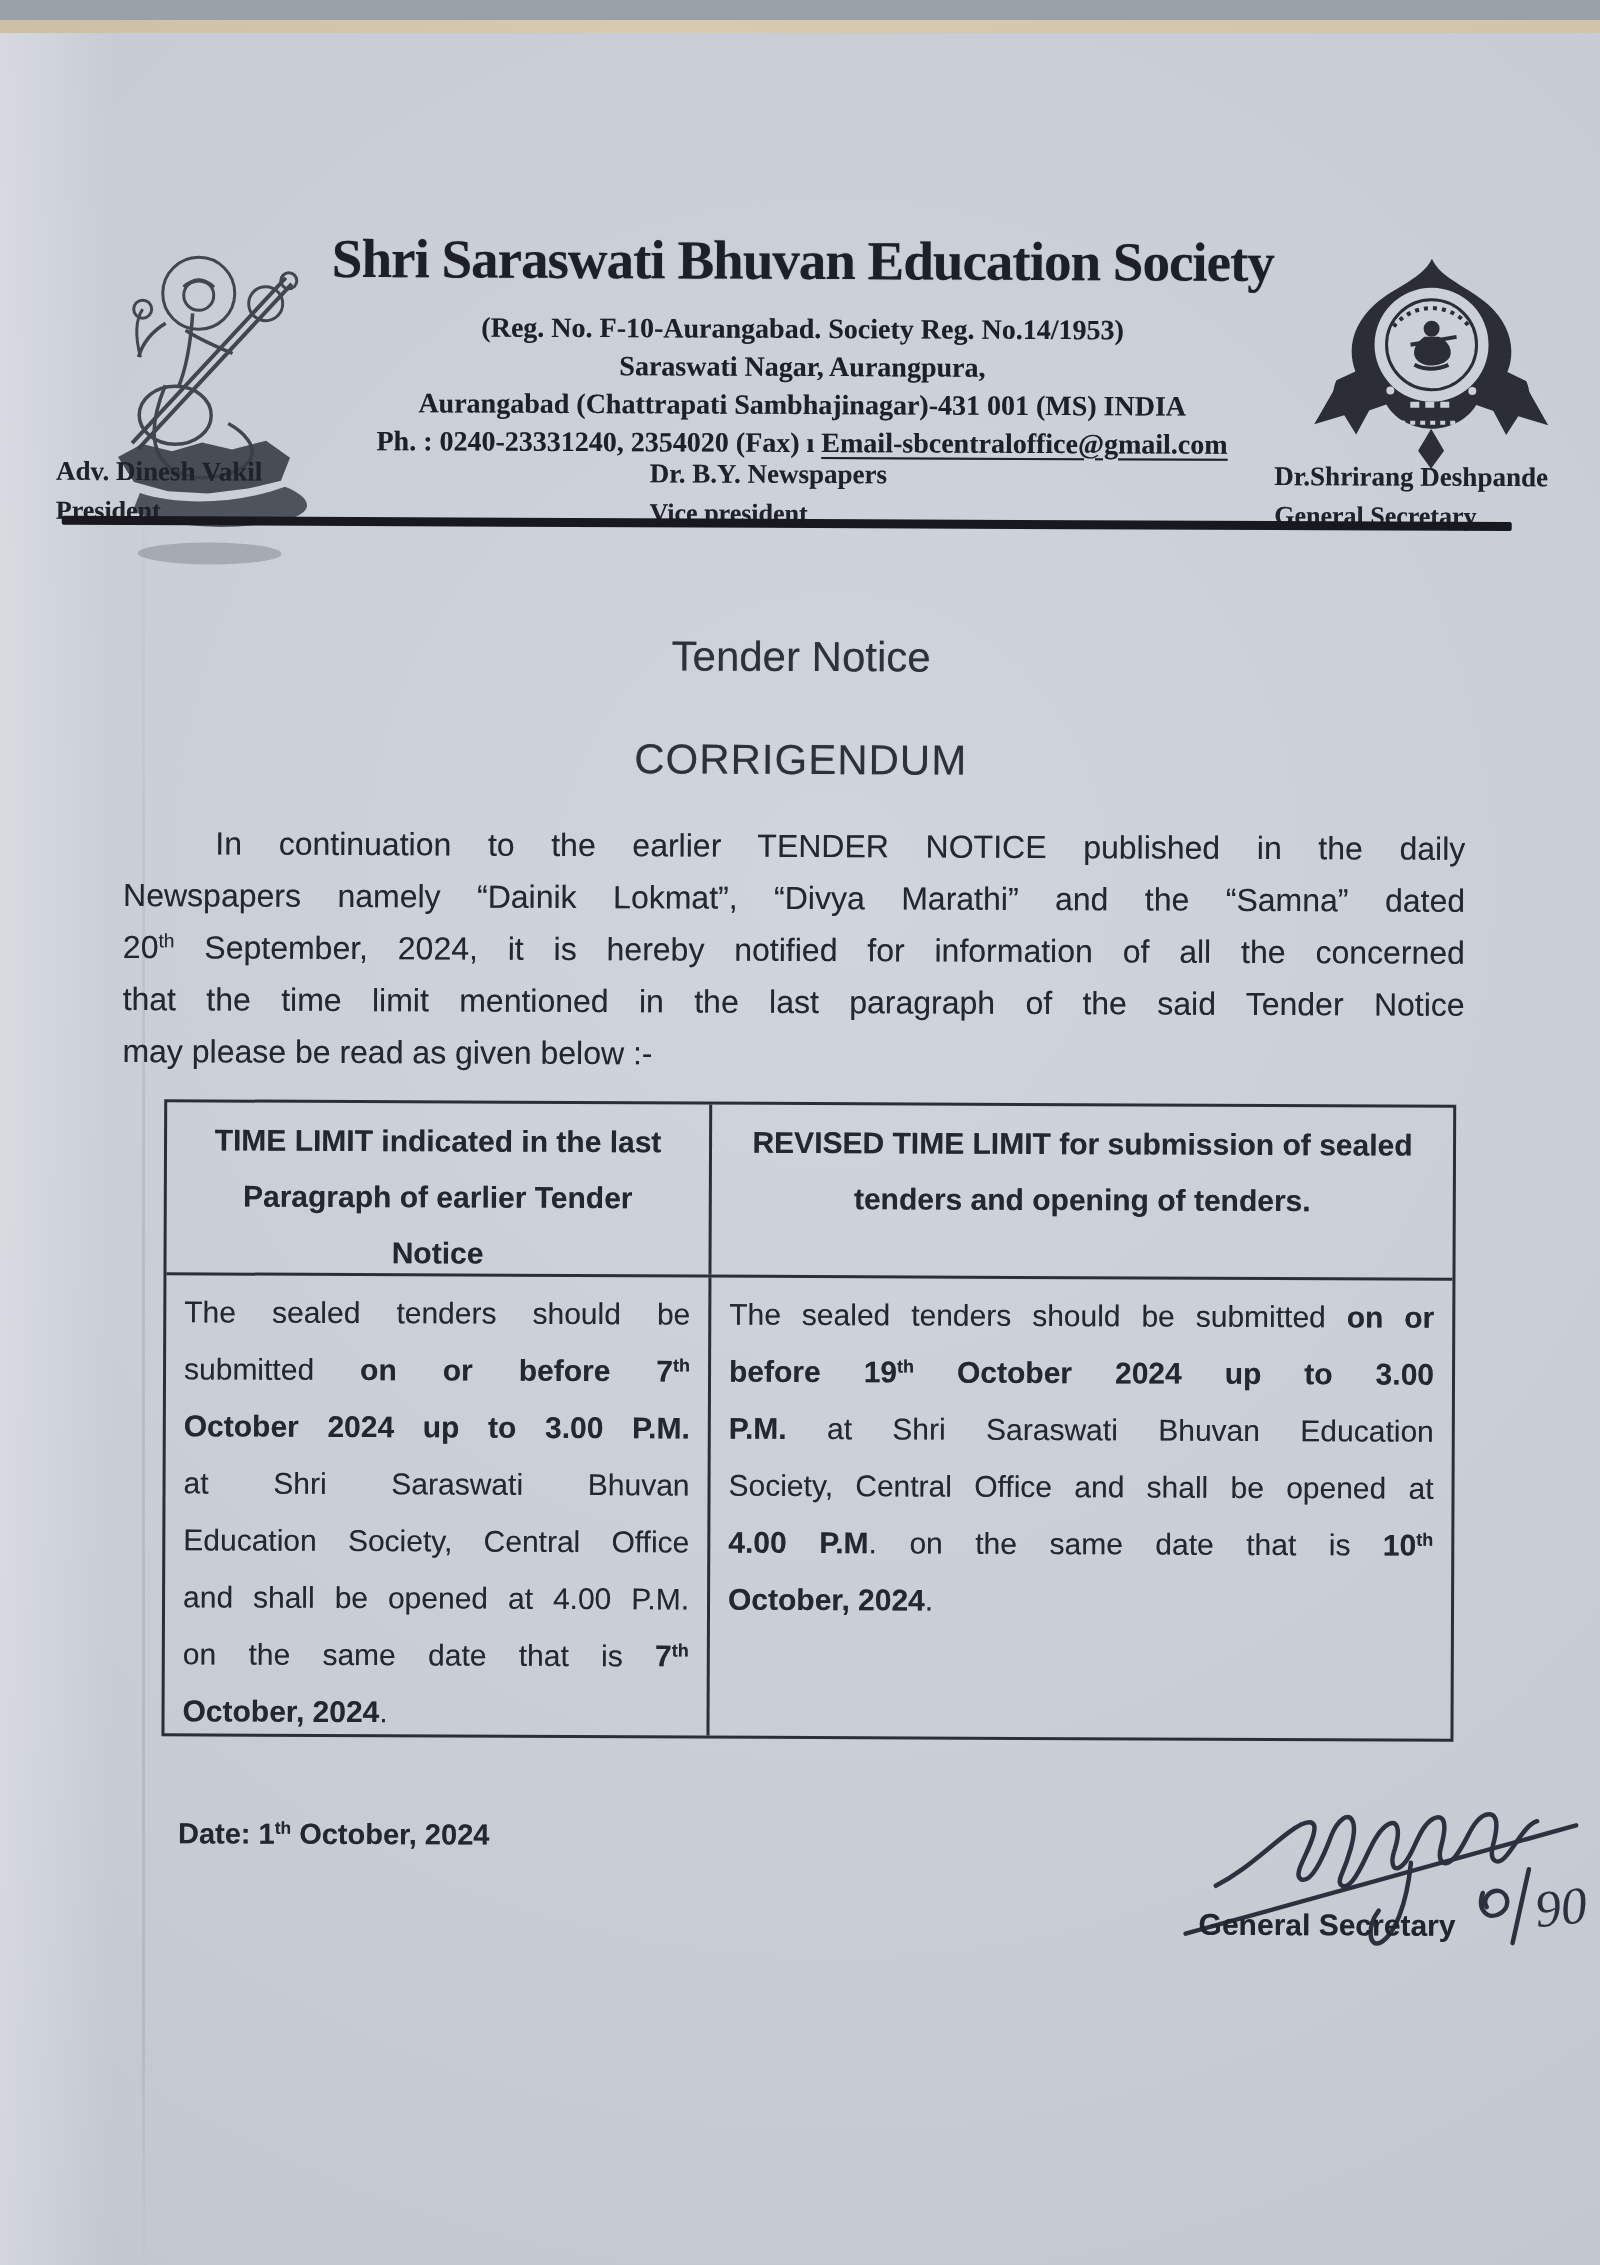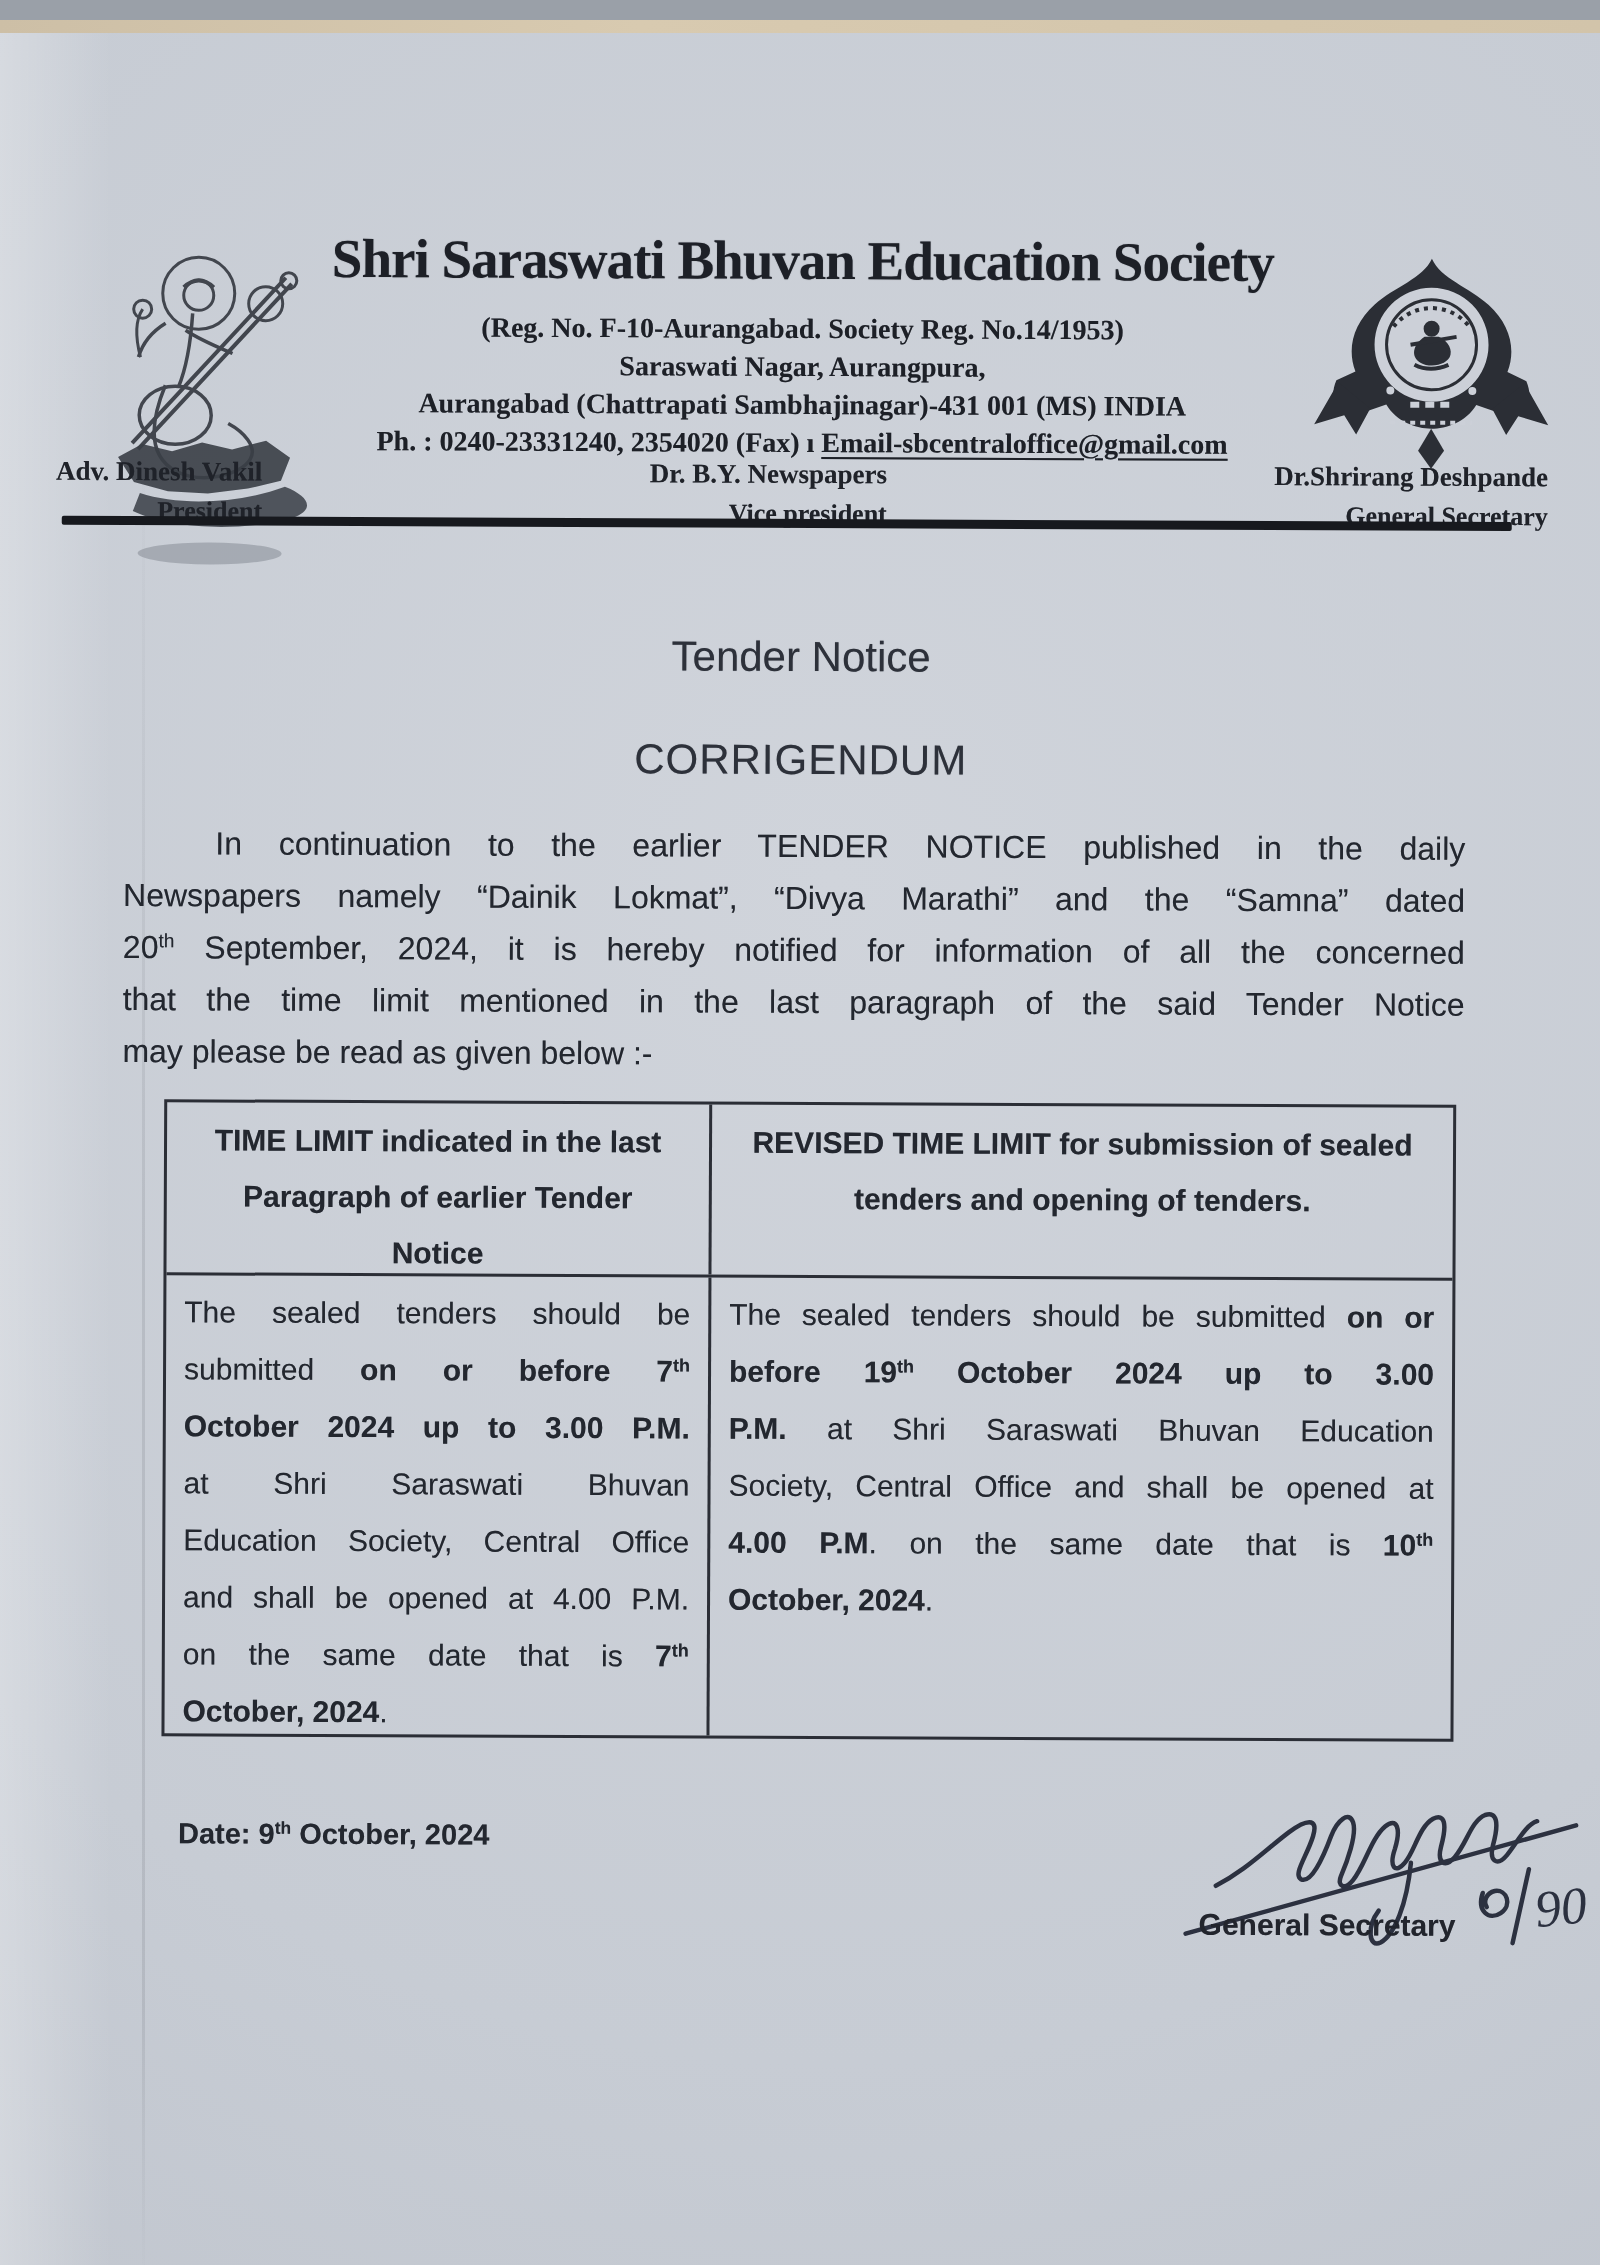--- a/index.html
+++ b/index.html
@@ -21,21 +21,21 @@
   .badge-right{position:absolute;left:1296px;top:230px;width:266px;height:222px;}
   .lh{position:absolute;left:260px;top:212px;width:1080px;text-align:center;color:#1d2027;
       font-family:"Liberation Serif",serif;font-weight:bold;}
   .lh .society{font-size:55px;line-height:1.05;letter-spacing:-1px;margin:0;text-shadow:0 0 1px rgba(29,32,39,.45);}
   .lh .sub{font-size:28px;line-height:38px;margin:0;text-shadow:0 0 .6px rgba(29,32,39,.4);}
   .lh .reg{margin-top:20px;}
   .lh .email{text-decoration:underline;text-underline-offset:5px;}
 
   .officers{position:absolute;left:48px;top:440px;width:1504px;display:flex;justify-content:space-between;
             font-family:"Liberation Serif",serif;font-weight:bold;color:#1f2229;}
-  .officer{text-align:right;padding:0 6px;}
+  .officer{text-align:left;padding:0 6px;}
   .officer .nm{font-size:27px;line-height:1.1;text-shadow:0 0 .6px rgba(31,34,41,.4);}
   .officer .tt{font-size:26px;margin-top:9px;text-shadow:0 0 .6px rgba(31,34,41,.4);}
   .rule{position:absolute;top:499px;left:60px;width:1450px;height:9px;background:#17191e;border-radius:2px;}
 
   
   .h-notice{position:absolute;top:613px;left:0;width:1600px;text-align:center;font-size:42px;color:#2d313a;
             text-shadow:0 0 .7px rgba(45,49,58,.45);}
   .h-corr{position:absolute;top:716px;left:0;width:1600px;text-align:center;font-size:42px;letter-spacing:1px;color:#2d313a;
             text-shadow:0 0 .7px rgba(45,49,58,.45);}
 
@@ -181,21 +181,21 @@
             <div class="rline"><span>The sealed tenders should be submitted </span><span class="b">on or</span></div>
             <div class="rline"><span class="b">before 19</span><sup class="b">th</sup><span class="b"> October 2024 up to 3.00</span></div>
             <div class="rline"><span class="b">P.M.</span><span> at Shri Saraswati Bhuvan Education</span></div>
             <div class="rline"><span>Society, Central Office and shall be opened at</span></div>
             <div class="rline"><span class="b">4.00 P.M</span><span>. on the same date that is </span><span class="b">10</span><sup class="b">th</sup></div>
             <div class="rline"><span class="b">October, 2024</span><span>.</span></div>
           </div>
       </div>
     </div>
 
-    <div class="date-line"><span class="b">Date: 9</span><sup class="b">th</sup><span class="b"> October, 2024</span></div>
+    <div class="date-line"><span class="b">Date: 1</span><sup class="b">th</sup><span class="b"> October, 2024</span></div>
 
     <div class="sig">
       <svg width="425" height="235" viewBox="0 0 425 235" fill="none" xmlns="http://www.w3.org/2000/svg">
         <g stroke="#2c3140" stroke-width="4.5" stroke-linecap="round" fill="none">
           <path d="M45,122 C75,106 92,88 118,68 C134,56 148,52 142,72 C136,92 122,110 130,115 C140,120 152,94 160,72 C166,56 178,46 182,58 C186,70 176,98 170,112 C166,122 174,126 182,116 C194,101 200,74 214,62 C226,52 230,64 224,84 C218,102 224,110 234,98 C244,86 248,62 262,54 C274,48 276,60 270,82 C266,98 274,104 284,92 C296,78 300,56 314,50 C326,46 328,58 322,80 C318,96 326,102 336,90 C346,78 354,60 366,56"></path>
           <path d="M240,98 C236,140 224,170 210,178 C198,184 196,162 208,146"></path>
           <path d="M15,170 L405,60"></path>
           <path d="M312,128 C306,146 318,156 330,148 C342,140 336,124 324,126 C316,128 312,136 316,142"></path>
           <path d="M358,104 L342,178"></path>
         </g>

